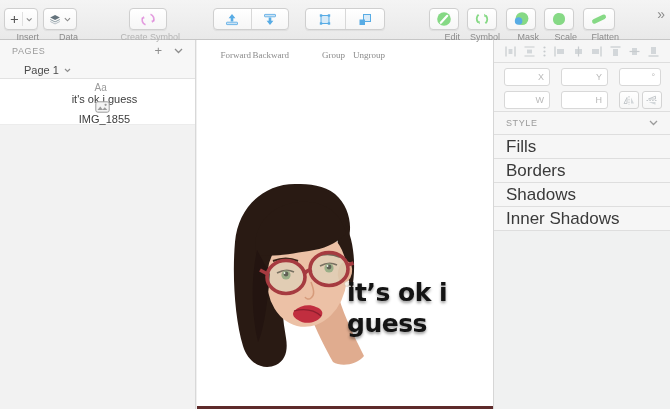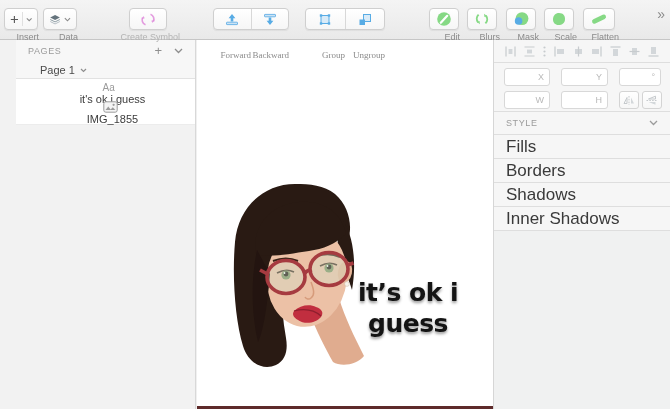--- a/index.html
+++ b/index.html
@@ -20,37 +20,37 @@
     border:1px solid #CFCFCF; border-radius:4px; box-shadow:0 1px 1px rgba(0,0,0,0.06);
     display:flex; }
   .seg-cell { flex:1; display:flex; align-items:center; justify-content:center; }
   .seg-cell + .seg-cell { border-left:1px solid #D8D8D8; }
   .seg-labels { display:flex; margin-top:20px;font-family:Liberation Serif, serif; }
   .seg-labels span { flex:1; font-size:9px; color:#8B8B8B; white-space:nowrap; }
   .tb-overflow { position:absolute; right:5px; top:6px; font-size:14px; color:#8B8B8B; }
 
   
   .left-panel { position:absolute; left:0; top:40px; width:196px; bottom:0;
-    background:#F2F2F2; border-right:1px solid #D8D8D8;padding-left:16px; }
+    background:#F2F2F2; border-right:1px solid #D8D8D8; }
   .pages-header { height:22px; background:#F7F7F7; display:flex; align-items:center; padding:0 12px; }
   .pages-title { font-size:9px; color:#9B9B9B; letter-spacing:0.6px; flex:1; }
   .pages-add { font-size:13px; color:#8E8E8E; margin-right:12px; line-height:10px; }
   .page-row { height:17px; background:#F7F7F7; display:flex; align-items:center; padding-left:24px;
     border-bottom:1px solid #E2E2E2; }
   .page-name { font-size:11px; color:#4A4A4A; margin-right:5px; }
   .layers { background:#FFFFFF; border-bottom:1px solid #ECECEC; padding:3px 0 4px; }
   .layer-row { height:19px; display:flex; align-items:center; padding-left:14px;flex-direction:column; }
   .layer-icon-text { font-size:10px; color:#9B9B9B; width:20px; }
   .layer-icon-img { width:20px; display:flex; align-items:center; }
   .layer-name { font-size:11px; color:#3C3C3C; }
 
   
   .canvas { position:absolute; left:197px; top:40px; width:296px; bottom:0; background:#FFFFFF; overflow:hidden; }
   .sticker-head { position:absolute; left:26px; top:140px; width:146px; height:188px; }
-  .sticker-text { position:absolute; left:150px; top:237px; width:122px; text-align:center;
+  .sticker-text { position:absolute; left:150px; top:237px; width:122px; 
     font-family:"DejaVu Sans",sans-serif; font-weight:bold; font-size:25px; line-height:31px;
     color:#141414; letter-spacing:-0.5px; text-shadow:0 2px 3px rgba(0,0,0,0.40); }
   .canvas-bottom-edge { position:absolute; left:0; right:0; bottom:0; height:3px; background:#5E2A2A; }
 
   
   .right-panel { position:absolute; left:493px; top:40px; width:177px; bottom:0;
     background:#F0F1F1; border-left:1px solid #D6D6D6; }
   .insp-top { background:#F6F6F6; }
   .align-row { height:23px; display:flex; align-items:center; justify-content:space-between;
     padding:0 10px; border-bottom:1px solid #DEDEDE; }
@@ -175,21 +175,21 @@
     <div class="tb-btn" style="width:30px;">
       <svg width="16" height="16" viewBox="0 0 16 16">
         <g stroke="#86D985" stroke-width="2" fill="none">
           <path d="M4.6 3.6 A5.8 5.8 0 0 0 4.1 11.4"></path>
           <path d="M11.4 12.4 A5.8 5.8 0 0 0 11.9 4.6"></path>
         </g>
         <path d="M3 11 L5.9 13.3 L5.6 9.9 Z" fill="#86D985"></path>
         <path d="M13 5 L10.1 2.7 L10.4 6.1 Z" fill="#86D985"></path>
       </svg>
     </div>
-    <div class="tb-label">Blurs</div>
+    <div class="tb-label">Symbol</div>
   </div>
 
   <div class="tb-group" style="left:503px; width:36px;">
     <div class="tb-btn" style="width:30px;">
       <svg width="16" height="16" viewBox="0 0 16 16">
         <circle cx="9" cy="7.6" r="6.4" fill="#86D985"></circle>
         <circle cx="5.6" cy="10" r="3.8" fill="#58ACE5"></circle>
       </svg>
     </div>
     <div class="tb-label">Mask</div>

